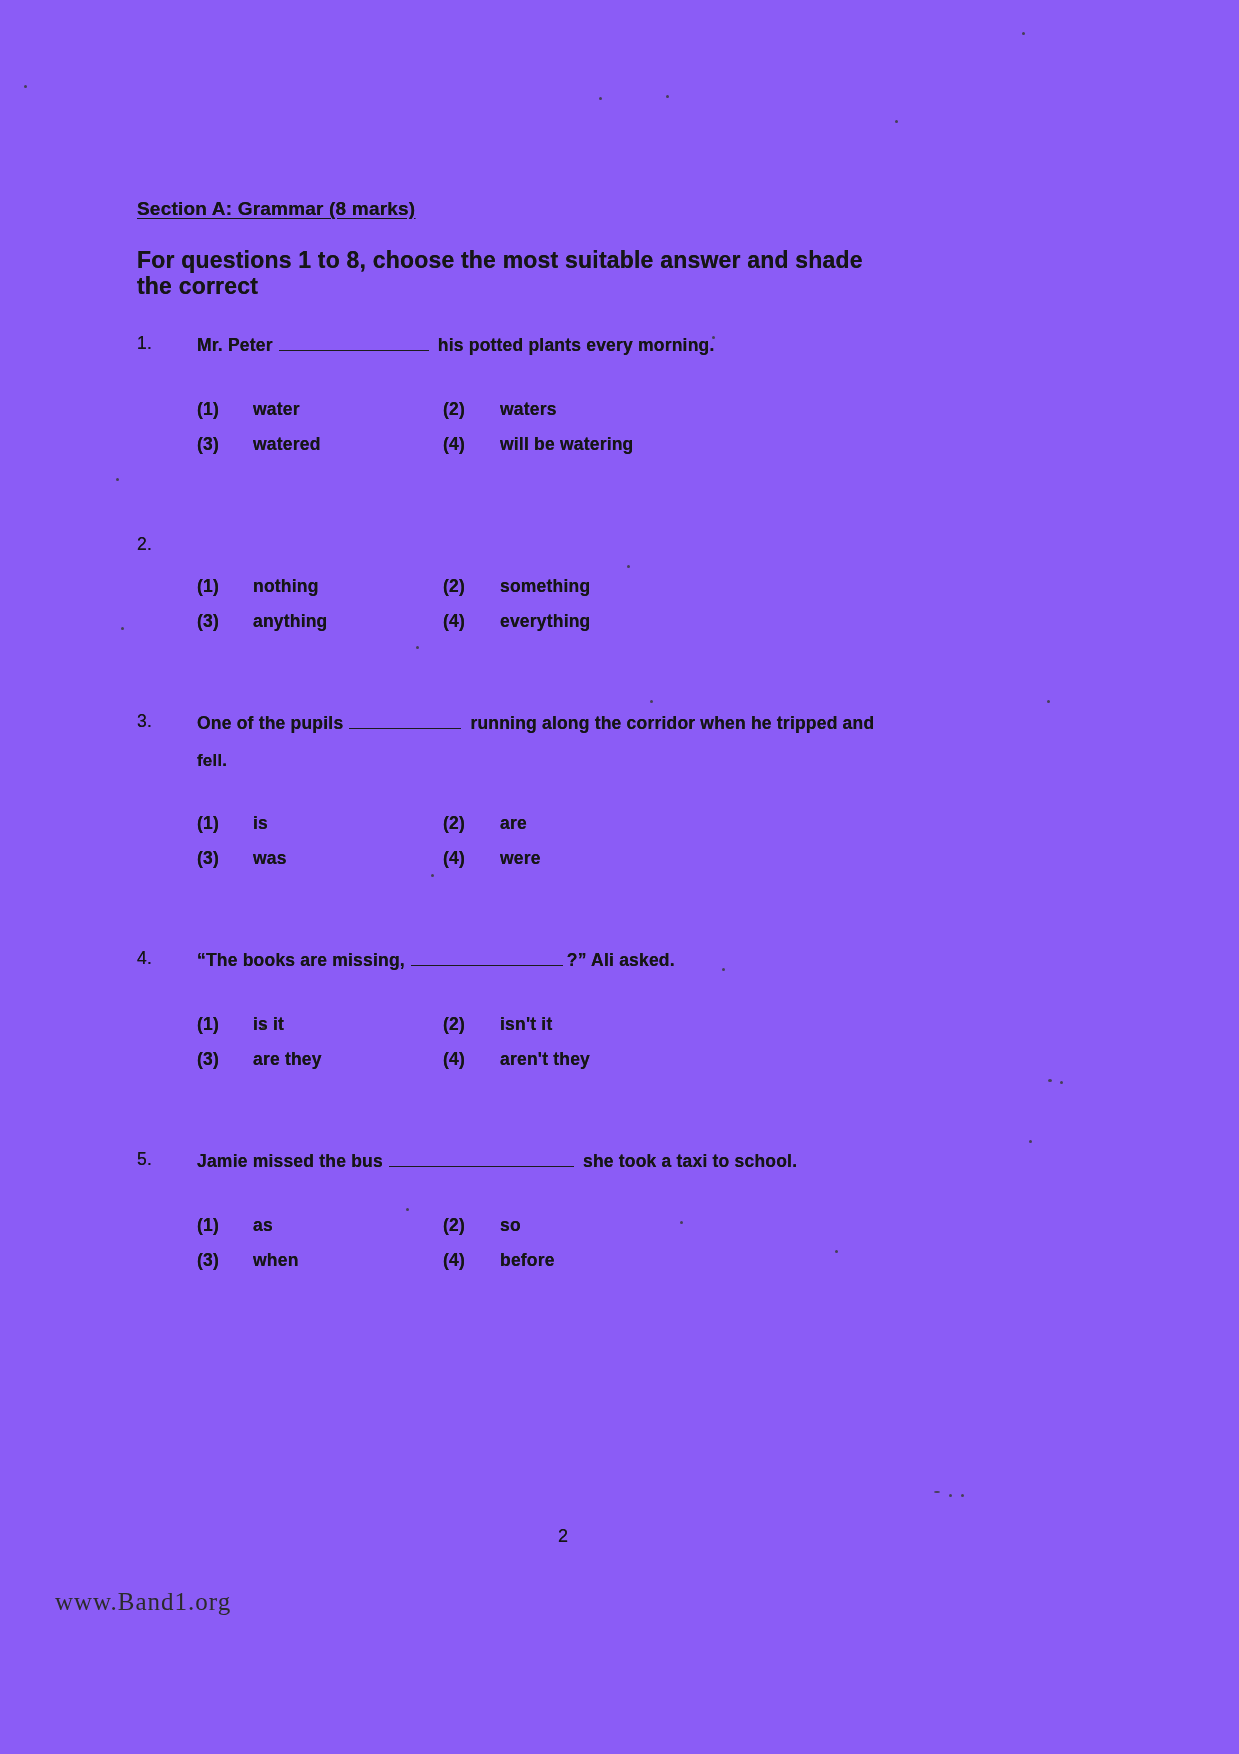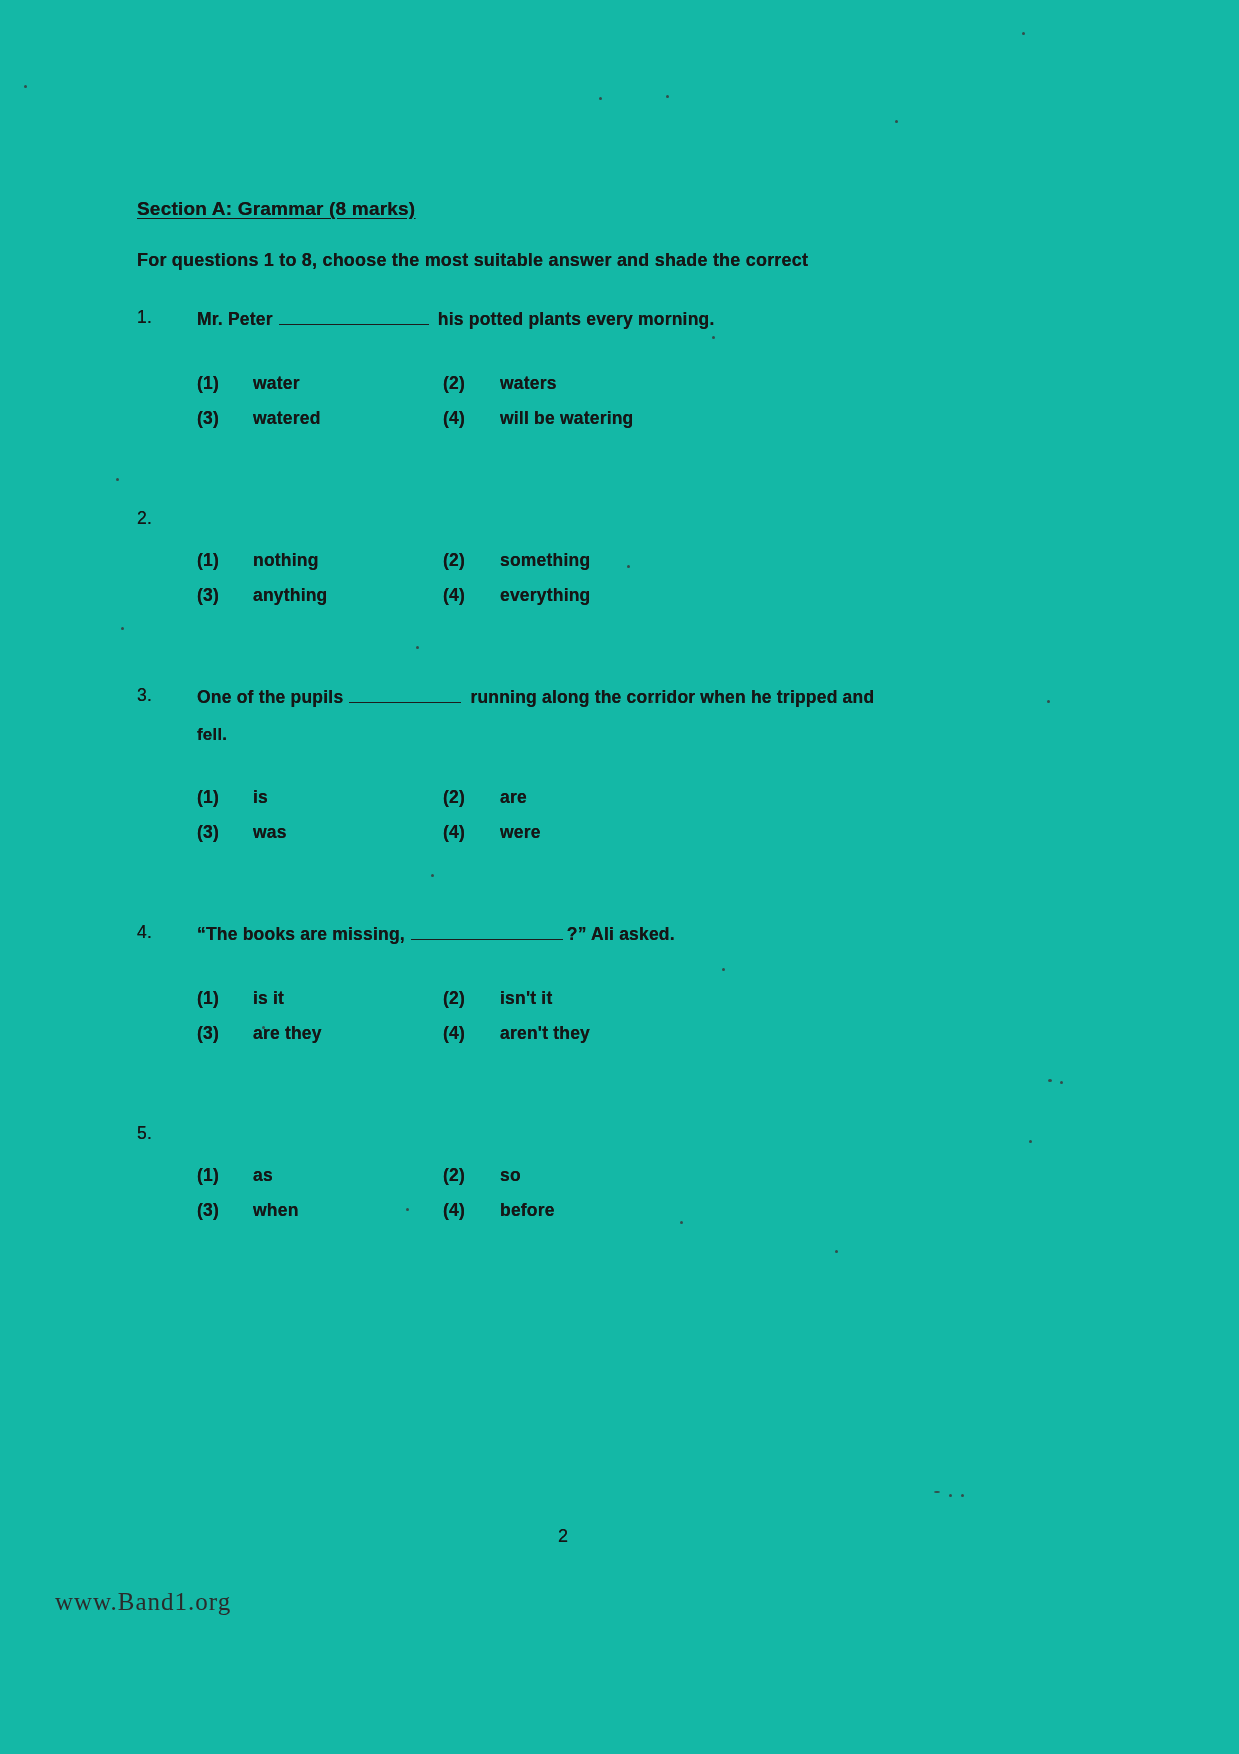--- a/index.html
+++ b/index.html
@@ -1,34 +1,34 @@
 <!DOCTYPE html>
 <html><head>
 <meta charset="utf-8">
 <style>
   html,body{margin:0;padding:0;background:#e8e8e8;}
   .sheet{
     position:relative;
     width:1239px;height:1754px;
     margin:0 auto;
-    background:#14b8a6;
+    background:#8b5cf6;
     color:#161616;
     font-family:"Liberation Sans",sans-serif;
     overflow:hidden;
   }
   .scanfx{ text-shadow:0 0 .5px rgba(20,20,20,.85); letter-spacing:.2px; }
   .content{ position:absolute; left:137px; top:198px; width:775px; }
 
   .section-title{
     font-size:19px; font-weight:700;
     text-decoration:underline;
     text-underline-offset:3px;
     margin:0 0 27px 0;
   }
-  .instructions{ font-size:18px; font-weight:700; line-height:26px; margin:0 0 34px 0; width:760px; }
+  .instructions{ font-size:23px; font-weight:700; line-height:26px; margin:0 0 34px 0; width:760px; }
 
   .question{ display:flex; margin-bottom:79px; }
   .question:last-child{ margin-bottom:0; }
   .qnum{ width:60px; flex:0 0 60px; font-size:17.5px; }
   .qbody{ flex:1;font-weight:bold; }
   .stem{ font-size:17.5px; line-height:24px; margin:0; }
   .stem-line2{ font-size:17px; margin-top:16px; }
   .blank{
     display:inline-block;
     height:15px;
@@ -134,20 +134,21 @@
             <span>are they</span>
           <span>(4)</span>
             <span>aren't they</span>
         </div>
       </div>
     </div>
 
     <div class="question">
       <div class="qnum">5.</div>
       <div class="qbody">
+        <p class="stem"><span>Jamie missed the bus</span><span class="blank" style="width:185px"></span><span> she took a taxi to school.</span></p>
         <div class="options">
           <span>(1)</span>
             <span>as</span>
           <span>(2)</span>
             <span>so</span>
           <span>(3)</span>
             <span>when</span>
           <span>(4)</span>
             <span>before</span>
         </div>

